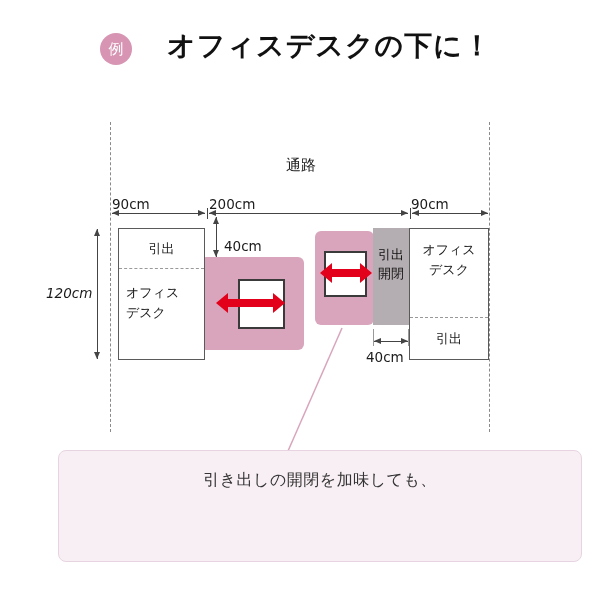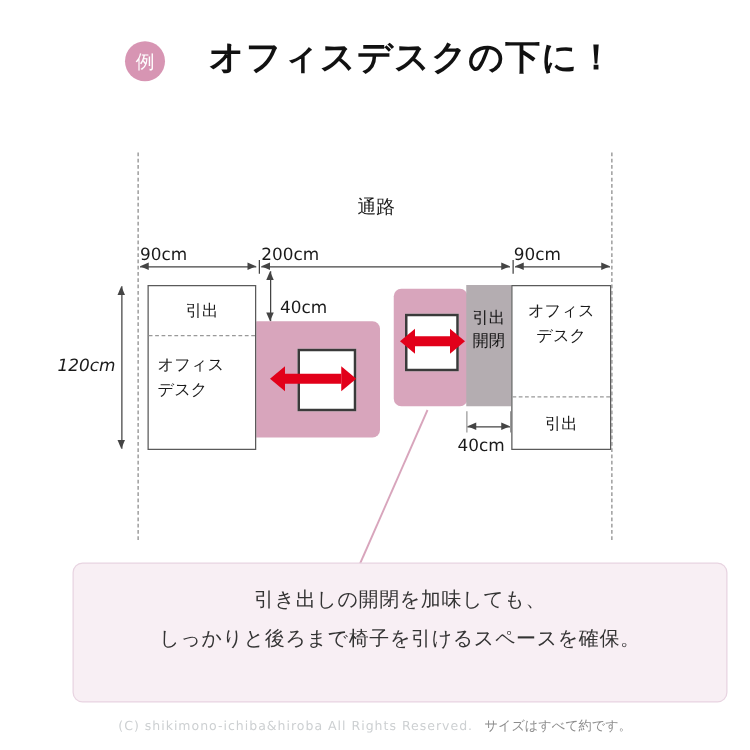--- a/index.html
+++ b/index.html
@@ -127,21 +127,16 @@
   <div class="tick-v grey" style="left:408px;top:329px;height:17px;"></div>
   <div class="arrow-h" style="left:374px;top:341px;width:34px;"></div>
   <div class="dim-label" style="left:366px;top:349px;width:50px;">40cm</div>
 
   <svg class="callout" width="600" height="600">
     <line x1="342" y1="328" x2="288" y2="451"></line>
   </svg>
 
   <div class="note-box">
     <p>引き出しの開閉を加味しても、</p>
-    <p>しっかりと後ろまで椅子を引けるスペースを確保。</p>
   </div>
 
-  <div class="footer">
-    <span class="copyright">(C) shikimono-ichiba&amp;hiroba All Rights Reserved.</span>
-    <span class="size-note">サイズはすべて約です。</span>
-  </div>
 
 </div>
 
 </body></html>

